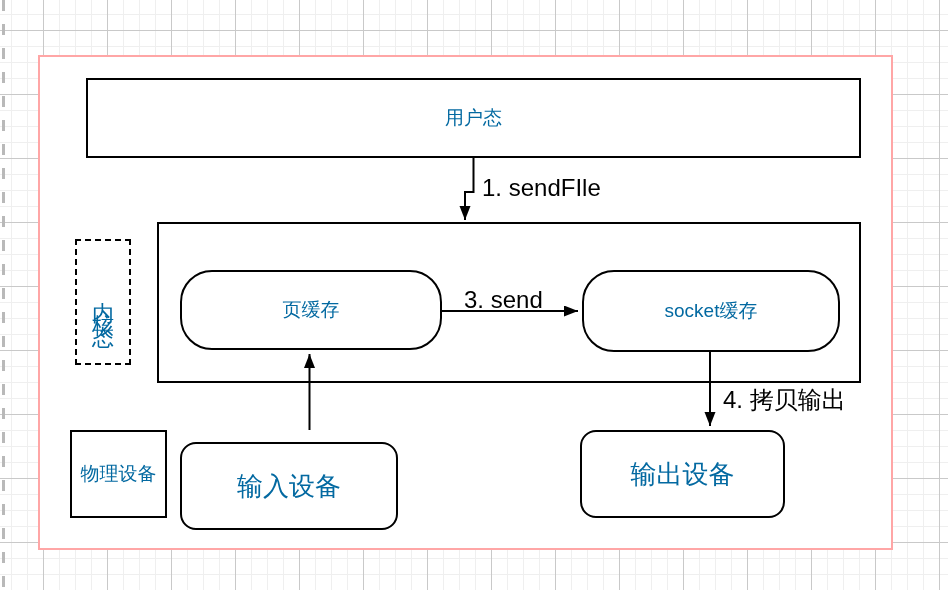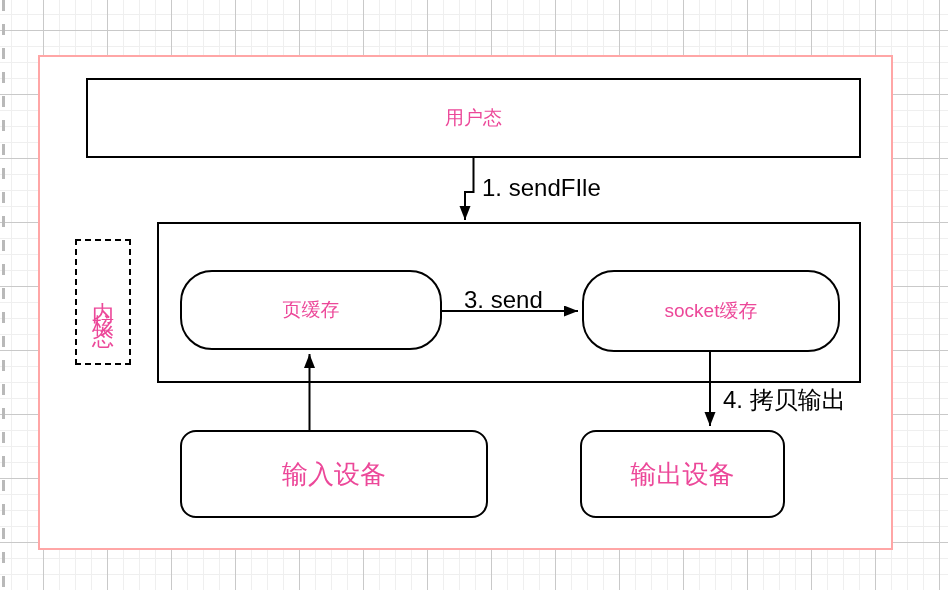--- a/index.html
+++ b/index.html
@@ -31,38 +31,38 @@
     background:repeating-linear-gradient(180deg,#b9b9b9 0 11px,transparent 11px 24px);
   }
   .page-rect{
     position:absolute;left:38px;top:55px;width:851px;height:491px;
     background:#ffffff;border:2px solid var(--page-border);
   }
   .node{
     position:absolute;
     background:#ffffff;border:2px solid var(--stroke);
     display:flex;align-items:center;justify-content:center;
-    font-size:19px;color:#ec4899;box-sizing:border-box;
+    font-size:19px;color:#0369a1;box-sizing:border-box;
     text-align:center;
   }
   .node.rounded{border-radius:12px;}
   .node.big{font-size:26px;border-radius:16px;}
   #user-mode{left:86px;top:78px;width:775px;height:80px;}
   #kernel-box{left:157px;top:222px;width:704px;height:161px;background:transparent;}
   #kernel-caption{
     left:75px;top:239px;width:56px;height:126px;
     border:2px dashed var(--stroke);
     font-size:22px;
     writing-mode:vertical-rl;text-orientation:upright;letter-spacing:12px;
     line-height:56px;
   }
   #page-cache{left:180px;top:270px;width:262px;height:80px;border-radius:32px;}
   #socket-buffer{left:582px;top:270px;width:258px;height:82px;border-radius:32px;}
   #physical-device{left:70px;top:430px;width:97px;height:88px;}
-  #input-device{left:180px;top:430px;width:308px;height:88px;}
+  #input-device{left:180px;top:442px;width:218px;height:88px;}
   #output-device{left:580px;top:430px;width:205px;height:88px;}
   #edges-svg{position:absolute;left:0;top:0;width:948px;height:590px;pointer-events:none;}
   .edge-label{
     position:absolute;font-size:24px;color:#000;white-space:nowrap;
   }
   #label-sendfile{left:482px;top:174px;}
   #label-copy-kernel{left:329px;top:384px;}
   #label-send{left:464px;top:286px;}
   #label-copy-output{left:723px;top:384px;}
 </style>
@@ -86,20 +86,23 @@
   </div>
 
   <div class="node rounded" id="page-cache">
     <span>页缓存</span>
   </div>
 
   <div class="node rounded" id="socket-buffer">
     <span>socket缓存</span>
   </div>
 
+  <div class="node" id="physical-device">
+    <span>物理设备</span>
+  </div>
 
   <div class="node big" id="input-device">
     <span>输入设备</span>
   </div>
 
   <div class="node big" id="output-device">
     <span>输出设备</span>
   </div>
 
   <svg id="edges-svg">

